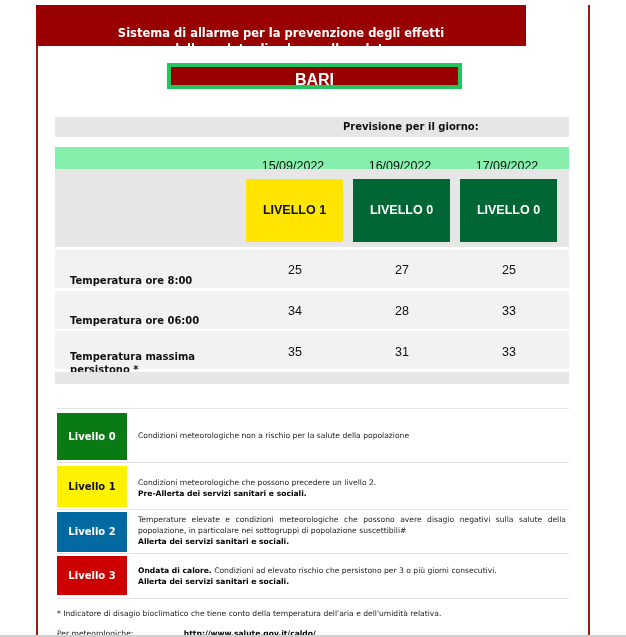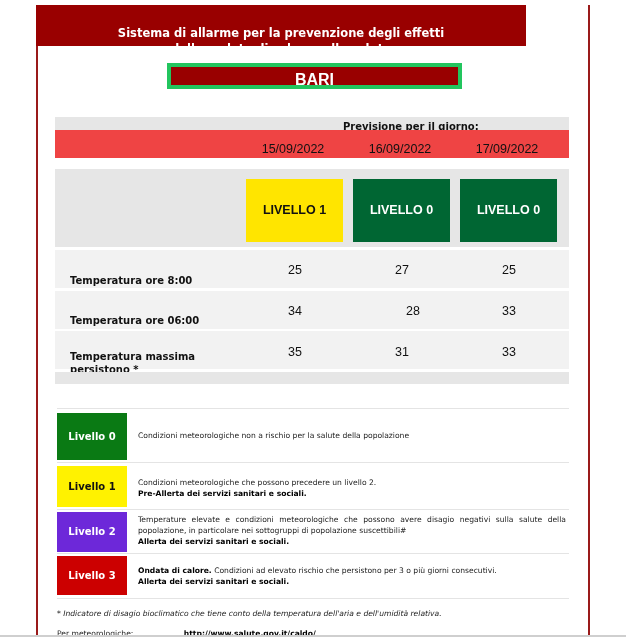--- a/index.html
+++ b/index.html
@@ -22,21 +22,21 @@
     position:absolute; left:167px; top:63px; width:295px; height:26px;
     background:#990000; color:#fff; text-align:center;
     font-family:"Liberation Sans", sans-serif; font-weight:bold; font-size:16px;
     line-height:26px; border:4px solid #22c55e; box-sizing:border-box;
   }
   .tbl { position:absolute; left:55px; width:514px; }
   .r-prev { top:117px; height:20px; background:#e6e6e6; }
   .r-prev span {
     position:absolute; left:288px; top:4px; font-size:10px; font-weight:bold; color:#111;
   }
-  .r-dates { top:130px; height:28px; background:#ef4444; }
+  .r-dates { top:147px; height:28px; background:#86efac; }
   .r-dates span, .datacell {
     position:absolute; font-family:"Liberation Sans", sans-serif; font-size:12.5px; color:#111;
     width:100px; text-align:center;
   }
   .r-dates span { top:12px; }
   .r-levels { top:169px; height:78px; background:#e6e6e6; }
   .lvl {
     position:absolute; top:10px; width:97px; height:63px;
     font-family:"Liberation Sans", sans-serif; font-weight:bold; font-size:12.5px;
     text-align:center; line-height:63px;
@@ -49,21 +49,21 @@
   .legend-sep { position:absolute; left:57px; width:512px; height:1px; background:#e4e4e4; }
   .leg-box {
     position:absolute; left:57px; width:70px; color:#fff; text-align:center;
     font-size:10px; font-weight:bold;
   }
   .leg-text {
     position:absolute; left:138px; width:428px; font-size:7.6px; color:#222; line-height:11px;
   }
   .leg-text b { color:#000; }
   .just { text-align:justify; text-align-last:left; }
-  .note { position:absolute; left:57px; top:609px; font-size:7.6px; color:#222;font-style:italic; }
+  .note { position:absolute; left:57px; top:609px; font-size:7.6px; color:#222; }
   .more { position:absolute; left:57px; top:629px; font-size:7.6px; color:#222; white-space:nowrap; }
   .more b { color:#000;margin-left:48px; }
   .bottom-line { position:absolute; left:0; top:635px; width:626px; height:2px; background:#cfcfcf; }
 </style>
 </head>
 <body>
 
 <div class="frame"></div>
 
 <div class="header">
@@ -92,21 +92,21 @@
 <div class="tbl r-data" style="top:250px">
   <div class="rowlabel" style="top:11px">Temperatura ore 8:00</div>
   <span class="datacell" style="left:190px;top:13px">25</span>
   <span class="datacell" style="left:297px;top:13px">27</span>
   <span class="datacell" style="left:404px;top:13px">25</span>
 </div>
 
 <div class="tbl r-data" style="top:291px">
   <div class="rowlabel" style="top:10px">Temperatura ore 06:00</div>
   <span class="datacell" style="left:190px;top:13px">34</span>
-  <span class="datacell" style="left:308px;top:13px">28</span>
+  <span class="datacell" style="left:297px;top:13px">28</span>
   <span class="datacell" style="left:404px;top:13px">33</span>
 </div>
 
 <div class="tbl r-data" style="top:331px">
   <div class="rowlabel" style="top:6px">
     <div>Temperatura massima</div>
     <div>persistono *</div>
   </div>
   <span class="datacell" style="left:190px;top:14px">35</span>
   <span class="datacell" style="left:297px;top:14px">31</span>
@@ -121,21 +121,21 @@
 <div class="leg-text" style="top:430px">Condizioni meteorologiche non a rischio per la salute della popolazione</div>
 <div class="legend-sep" style="top:462px"></div>
 
 <div class="leg-box" style="top: 466px; height: 41px; line-height: 41px; background: rgb(255, 242, 0); color: rgb(17, 17, 17);">Livello 1</div>
 <div class="leg-text" style="top:477px">
   <div>Condizioni meteorologiche che possono precedere un livello 2.</div>
   <b><div>Pre-Allerta dei servizi sanitari e sociali.</div></b>
 </div>
 <div class="legend-sep" style="top:509px"></div>
 
-<div class="leg-box" style="top: 512px; height: 40px; line-height: 40px; background: #6d28d9; color: rgb(255, 255, 255);">Livello 2</div>
+<div class="leg-box" style="top: 512px; height: 40px; line-height: 40px; background: #0369a1; color: rgb(255, 255, 255);">Livello 2</div>
 <div class="leg-text" style="top:514px">
   <div class="just">Temperature elevate e condizioni meteorologiche che possono avere disagio negativi sulla salute della popolazione, in particolare nei sottogruppi di popolazione suscettibili#</div>
   <b><div>Allerta dei servizi sanitari e sociali.</div></b>
 </div>
 <div class="legend-sep" style="top:553px"></div>
 
 <div class="leg-box" style="top: 556px; height: 39px; line-height: 39px; background: rgb(204, 0, 0); color: rgb(255, 255, 255);">Livello 3</div>
 <div class="leg-text" style="top:565px">
   <div><b>Ondata di calore.</b><span> Condizioni ad elevato rischio che persistono per 3 o più giorni consecutivi.</span></div>
   <b><div>Allerta dei servizi sanitari e sociali.</div></b>

